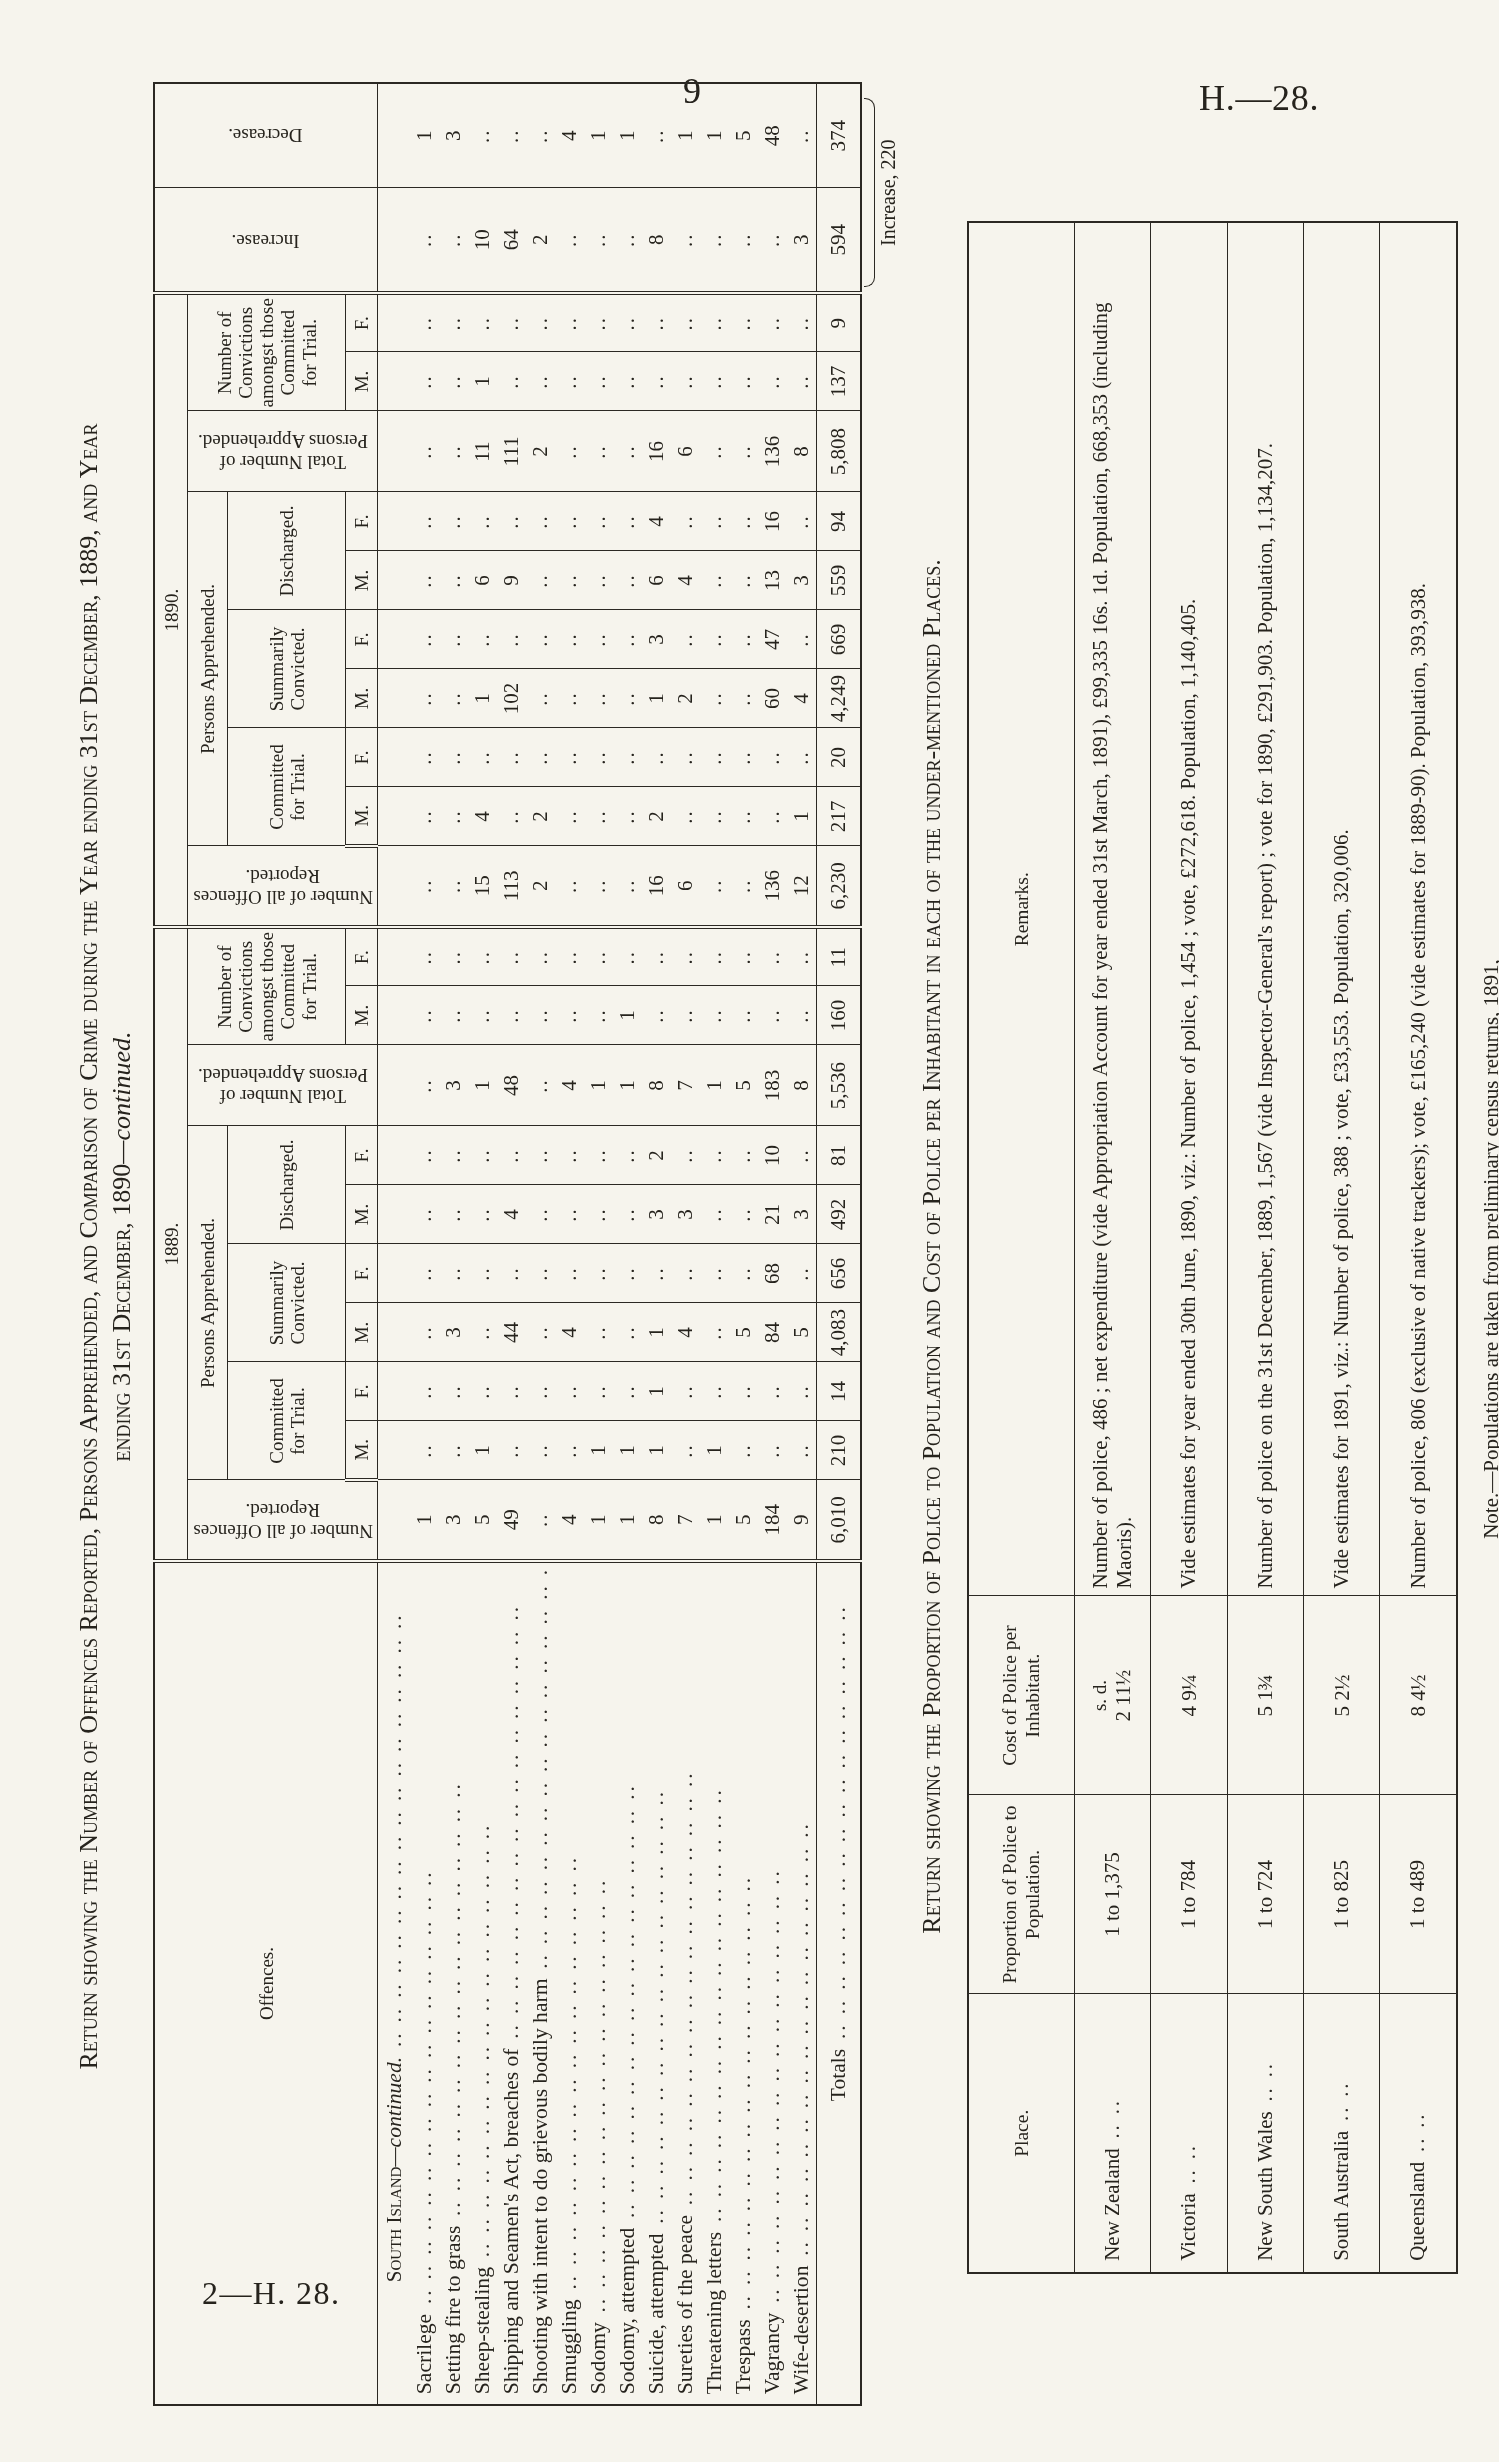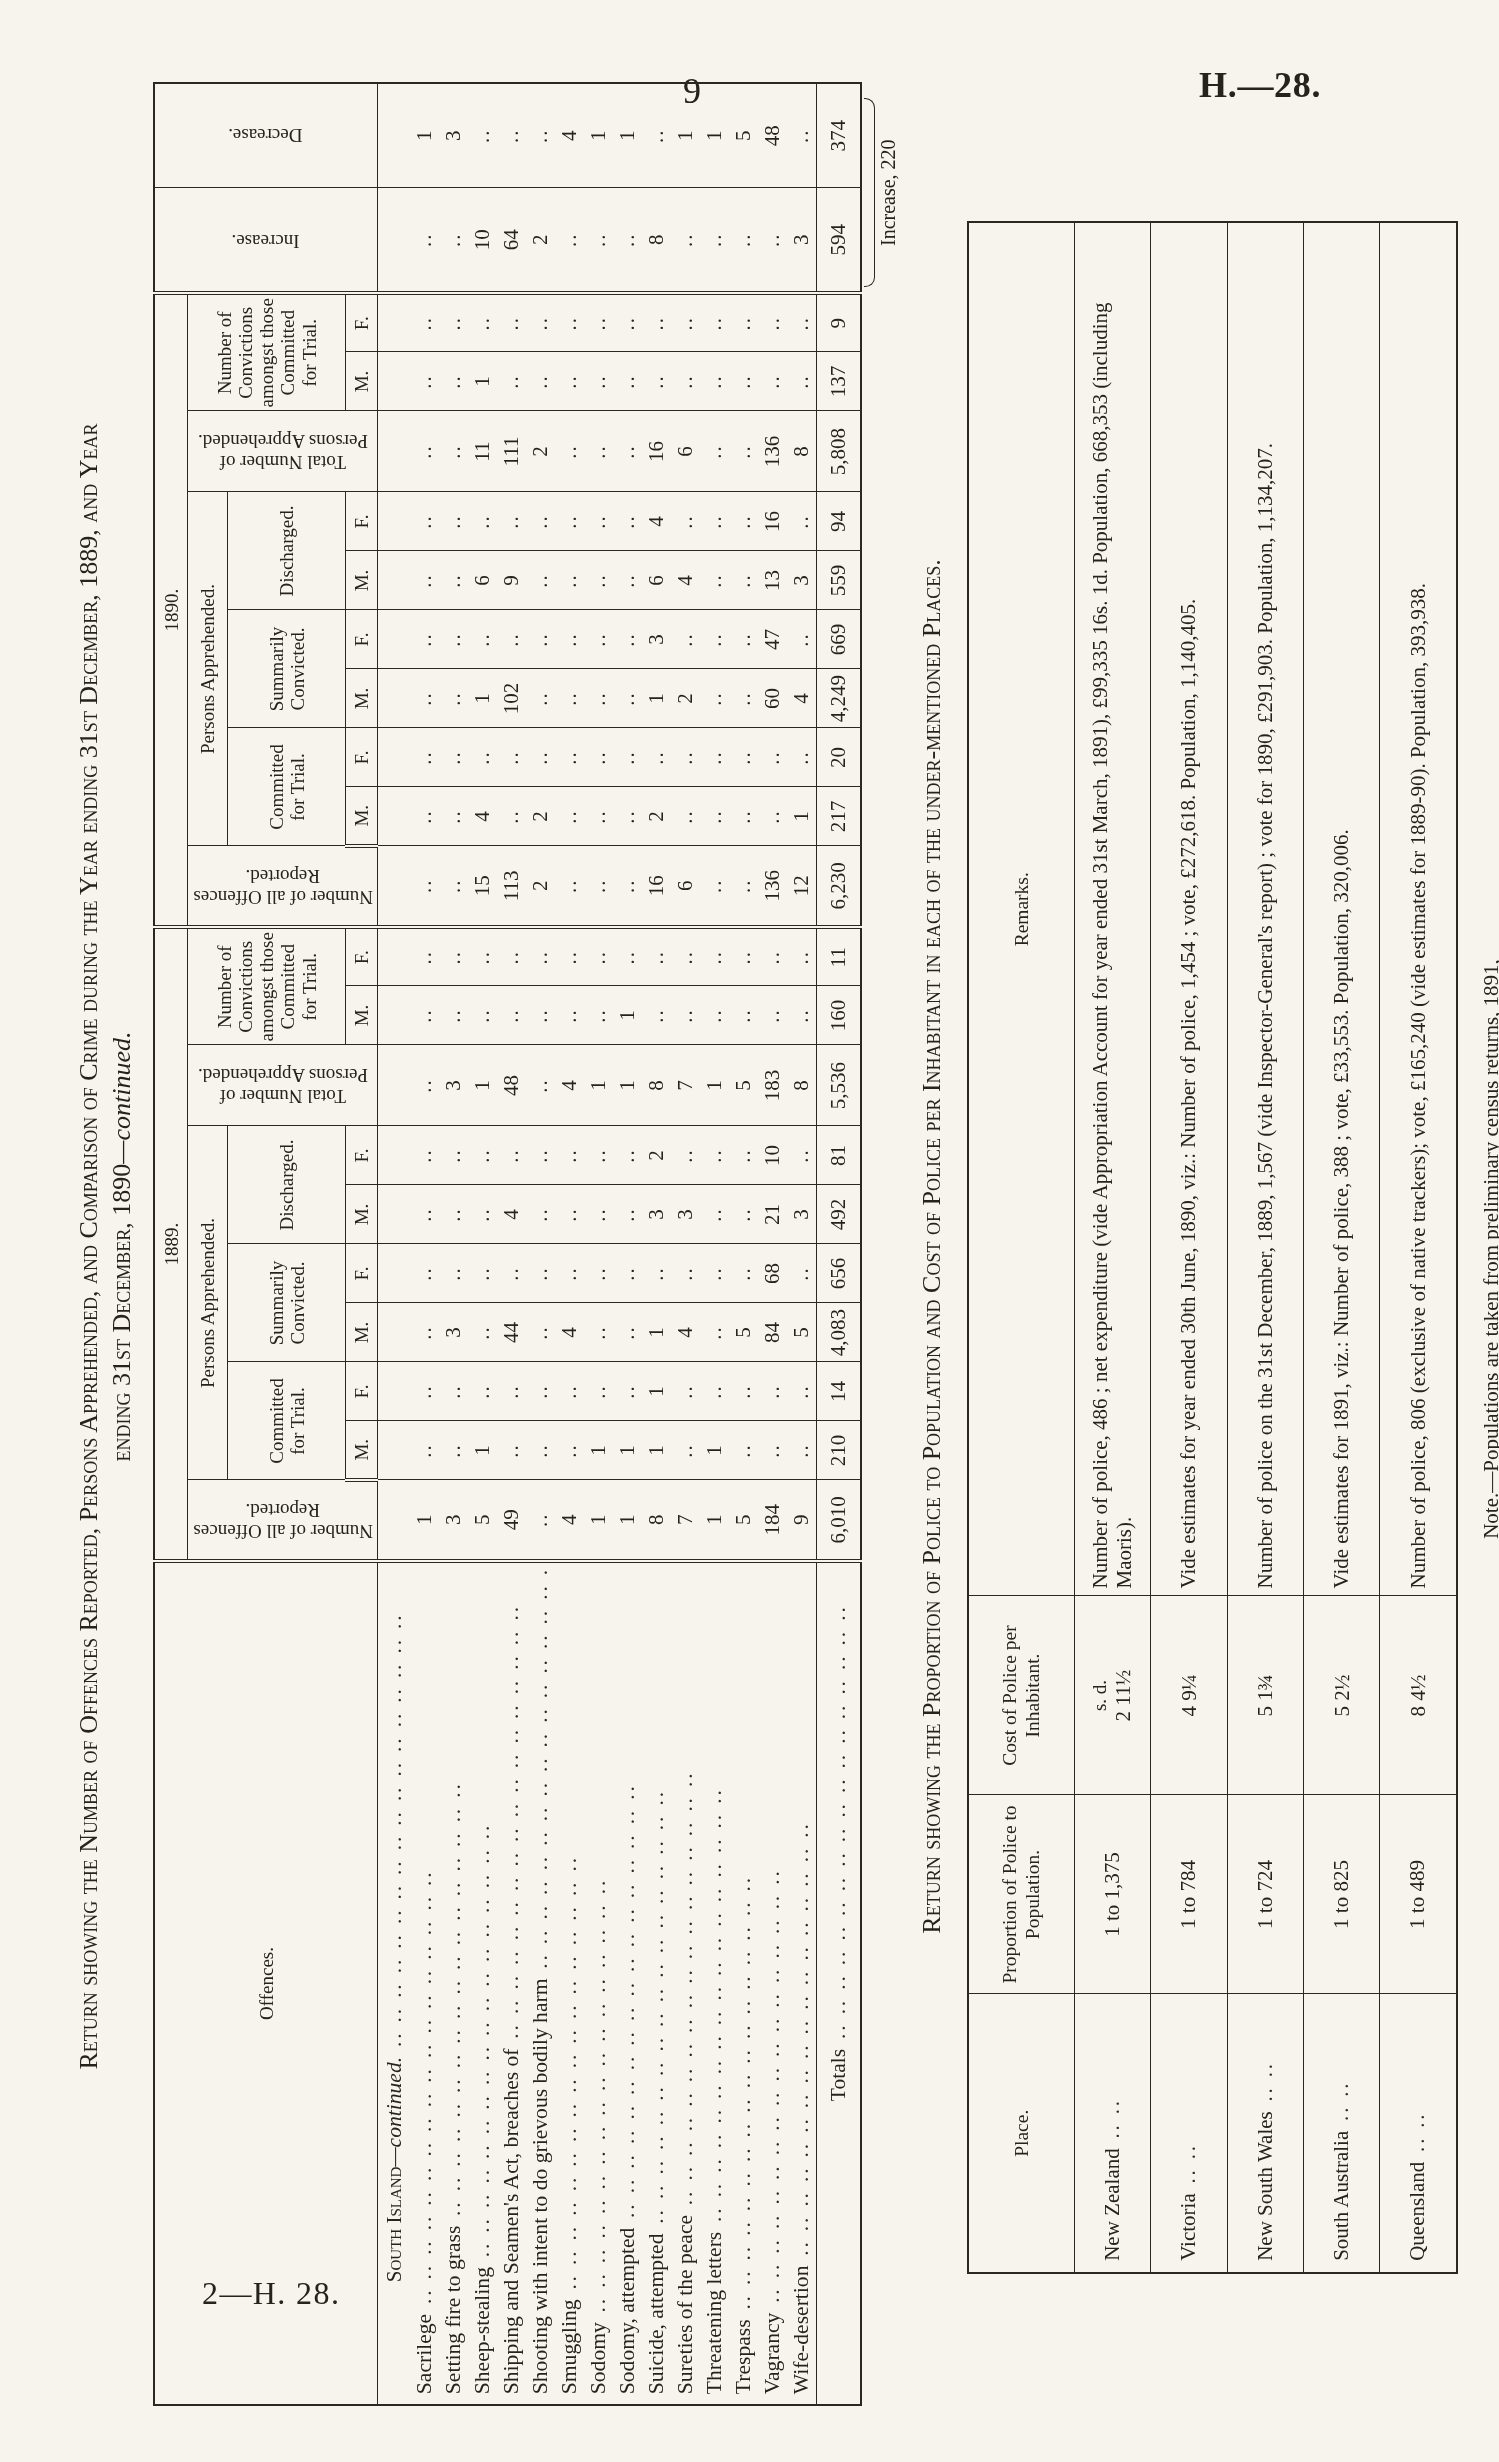--- a/index.html
+++ b/index.html
@@ -3,21 +3,21 @@
 <meta charset="utf-8">
 <style>
   html,body{margin:0;padding:0;}
   body{
     width:1499px;height:2462px;position:relative;overflow:hidden;
     background:#f6f4ed;color:#26231d;
     font-family:"Liberation Serif", serif;
   }
   .pg-head{position:absolute;font-size:36px;letter-spacing:0.7px;}
   #page-num{left:683px;top:70px;}
-  #doc-ref{left:1199px;top:64px;font-weight:bold;}
+  #doc-ref{left:1199px;top:77px;}
   #footer-ref{position:absolute;left:202px;top:2275px;font-size:32px;letter-spacing:1.4px;}
 
   
   .rot{
     position:absolute;left:73px;top:2406px;width:2322px;height:1402px;
     transform-origin:0 0;transform:rotate(-90deg);
   }
 
   .t-title{width:2319px;text-align:center;font-variant:small-caps;font-size:26px;line-height:1.25;}
   .t-title .cont{font-style:italic;font-variant:normal;}

